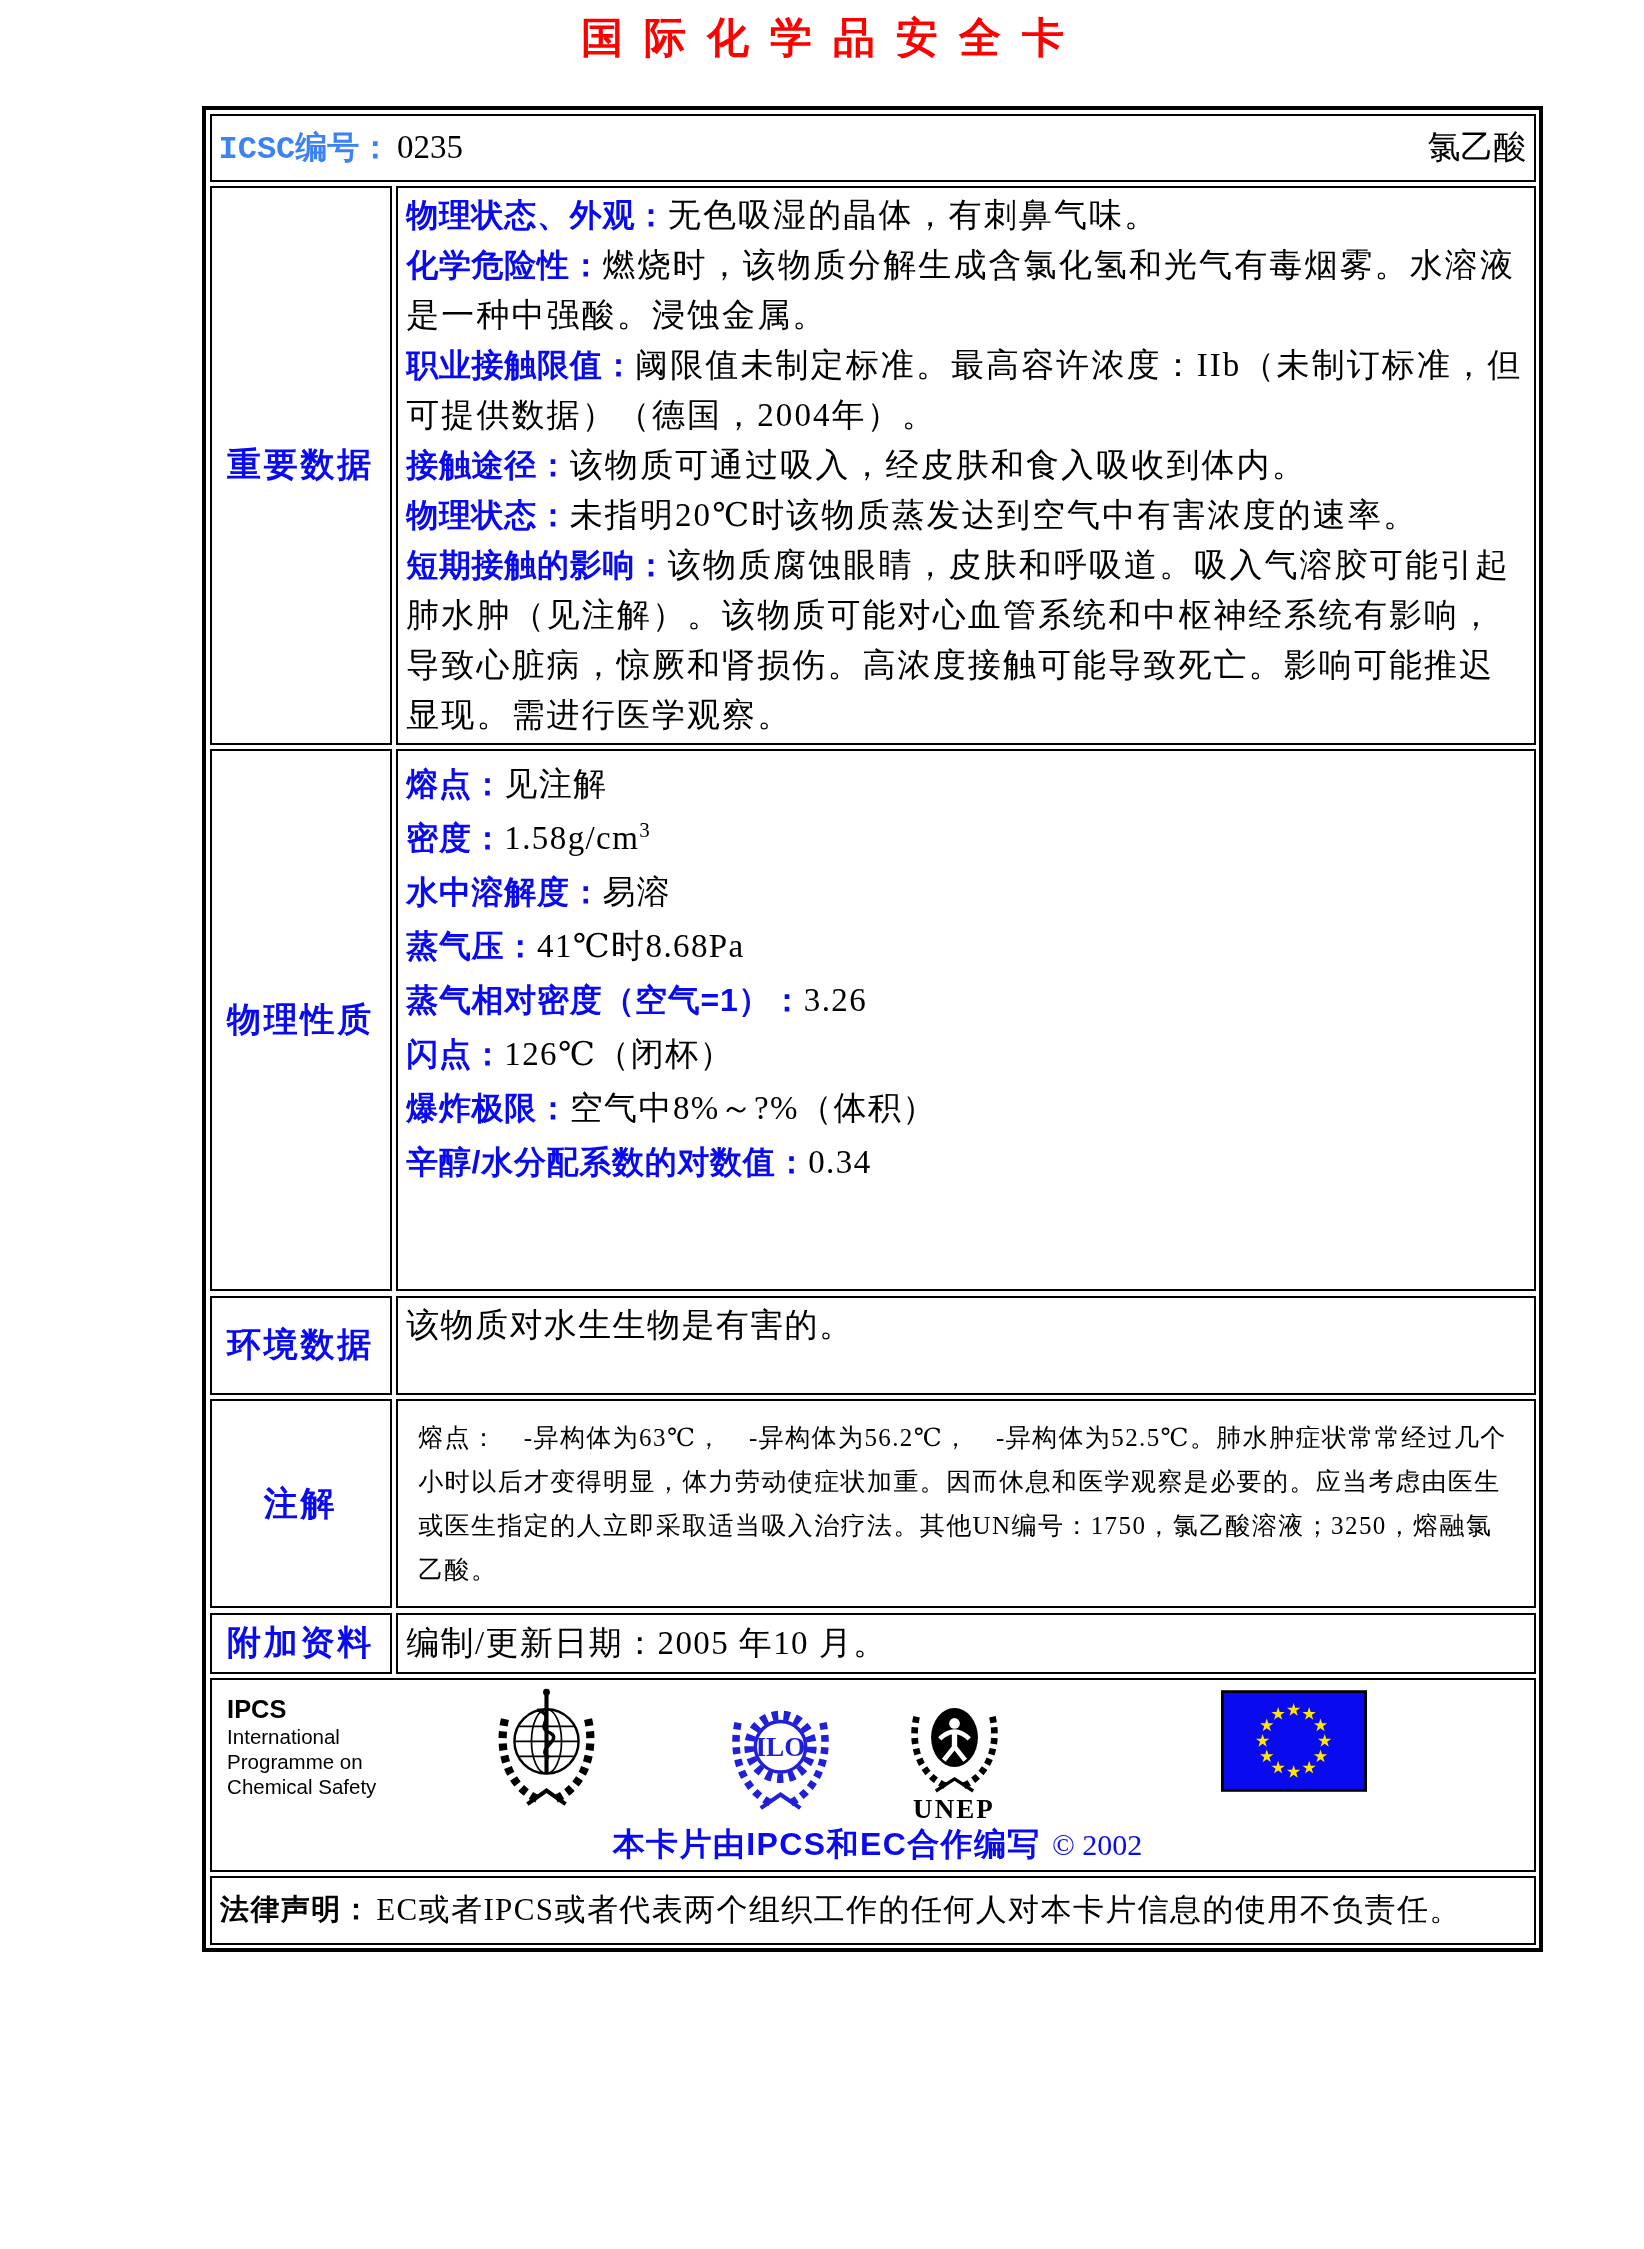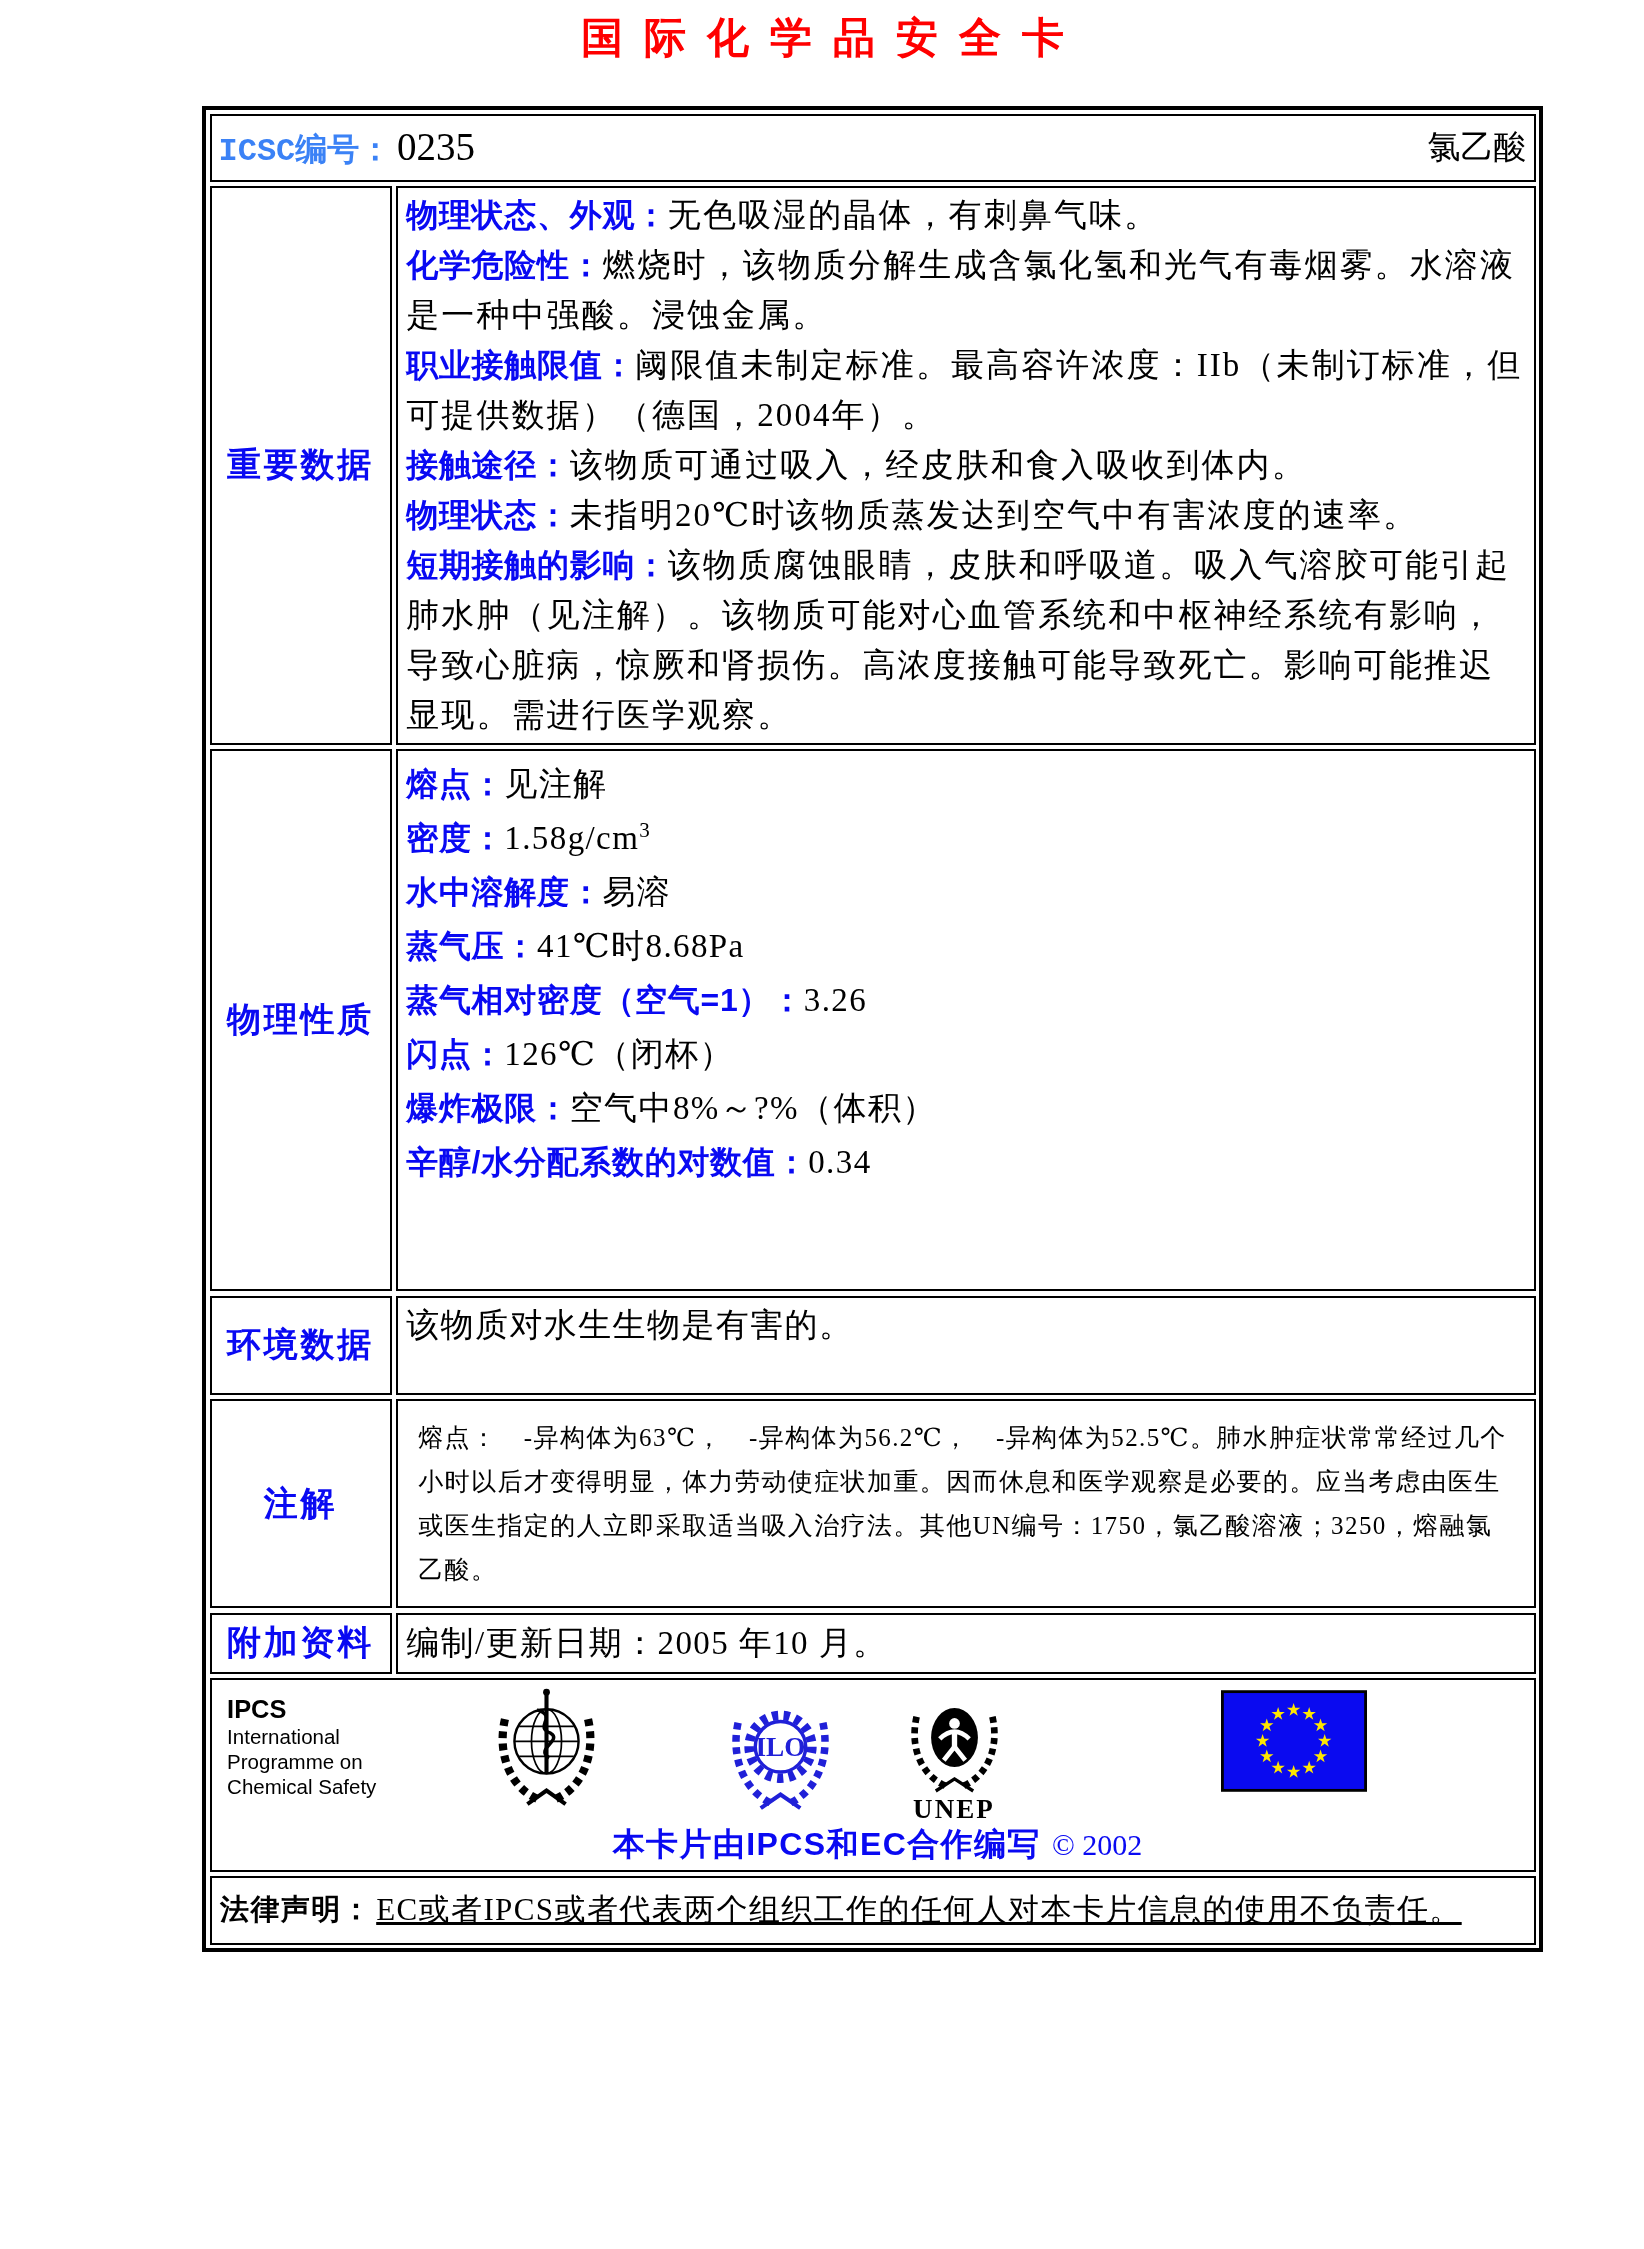--- a/index.html
+++ b/index.html
@@ -40,21 +40,21 @@
     min-height: 68px;
     display: flex; justify-content: space-between; align-items: center;
     padding: 0 7px;
   }
   .blue-sans {
     font-family: Liberation Mono, monospace;
     font-weight: bold;
     color: #3b82f6;
   }
   .icsc-label { font-size: 32px; }
-  .icsc-number { font-size: 39px; margin-left: 5.6px; }
+  .icsc-number { font-size: 33px; margin-left: 5.6px; }
   .chem-name { font-size: 33px; }
 
   
   .label-cell { display: flex; align-items: center; justify-content: center; }
   .label-cell span {
     font-family: "Liberation Sans", "DejaVu Sans", sans-serif;
     font-weight: bold; font-size: 34px; color: #0909f2;
     letter-spacing: 2.8px; white-space: nowrap;
   }
 
@@ -109,21 +109,21 @@
     font-weight: bold; font-size: 32px; color: #0909f2; letter-spacing: 1.4px;
   }
   .credit-copy { font-size: 30px; color: #0909f2; margin-left: 11.3px; }
 
   
   .legal-cell { min-height: 69px; display: flex; align-items: center; padding: 0 8.5px; }
   .legal-label {
     font-family: "Liberation Sans", "DejaVu Sans", sans-serif;
     font-weight: bold; font-size: 29px; letter-spacing: 1.4px; white-space: nowrap;
   }
-  .legal-text { font-size: 31px; letter-spacing: 1.4px; margin-left: 4.2px; text-decoration: underline; }
+  .legal-text { font-size: 31px; letter-spacing: 1.4px; margin-left: 4.2px; }
 </style>
 </head>
 <body>
 
 <div>
 
   <div class="page-title">国际化学品安全卡</div>
 
   <div class="card">
 

